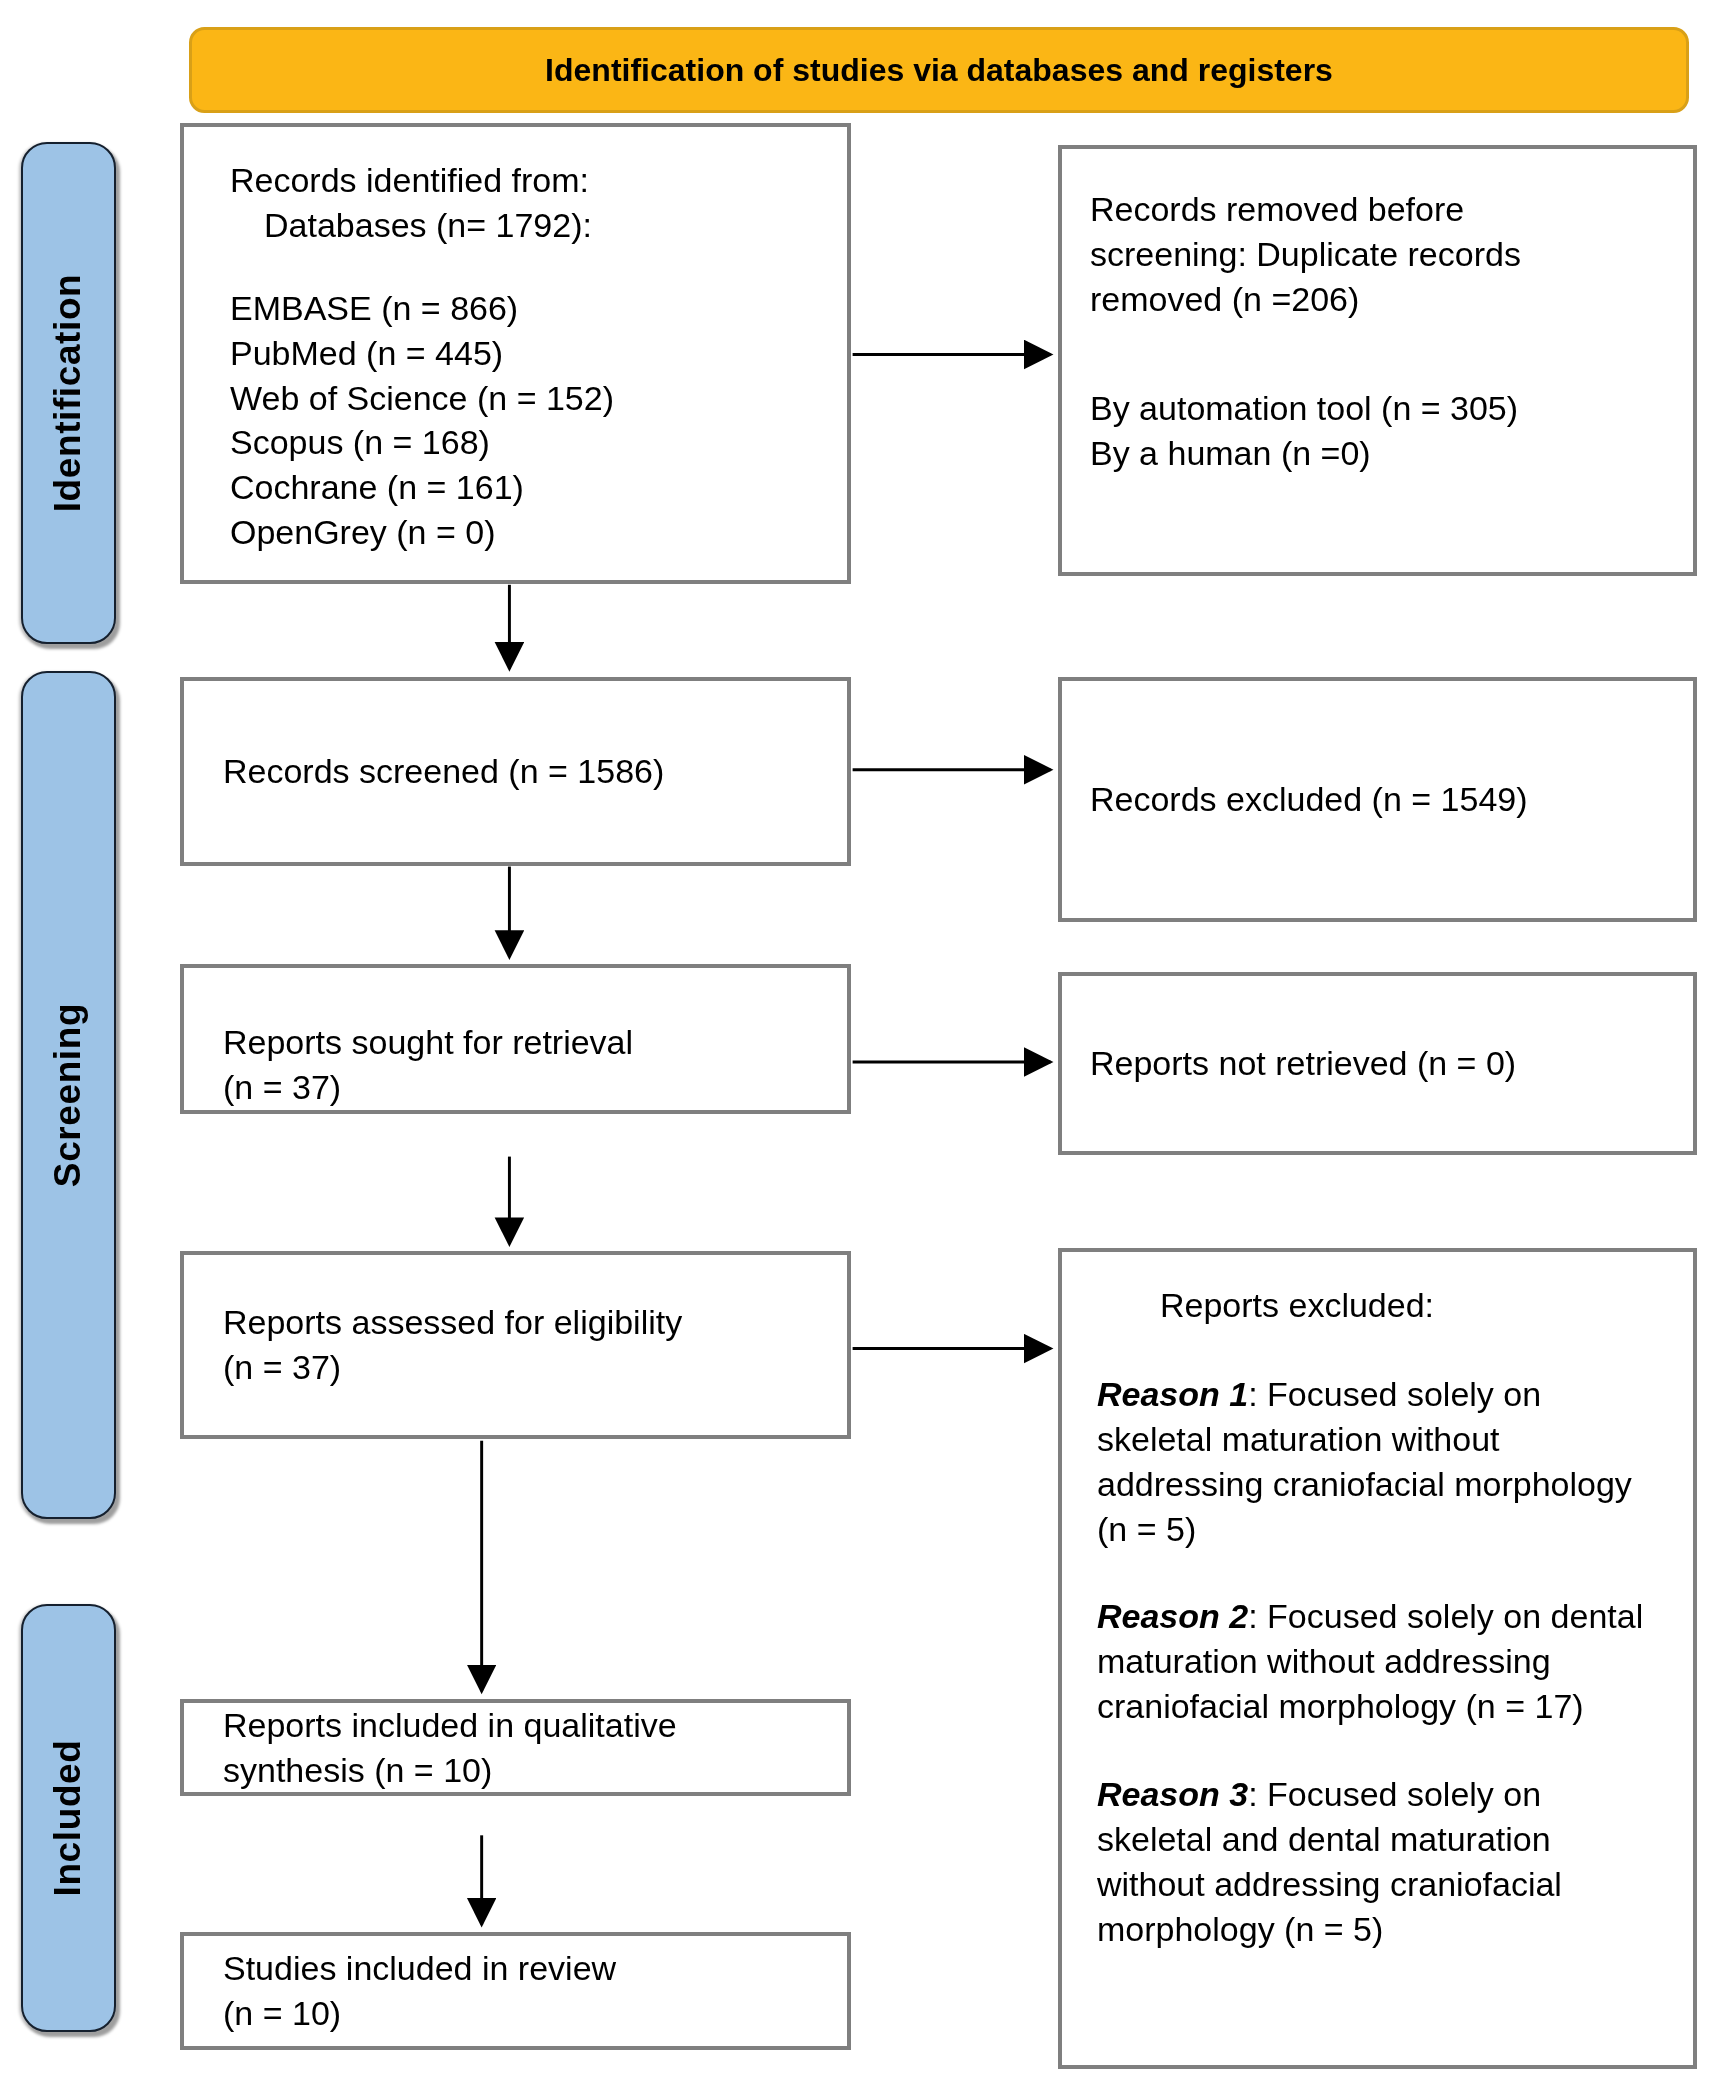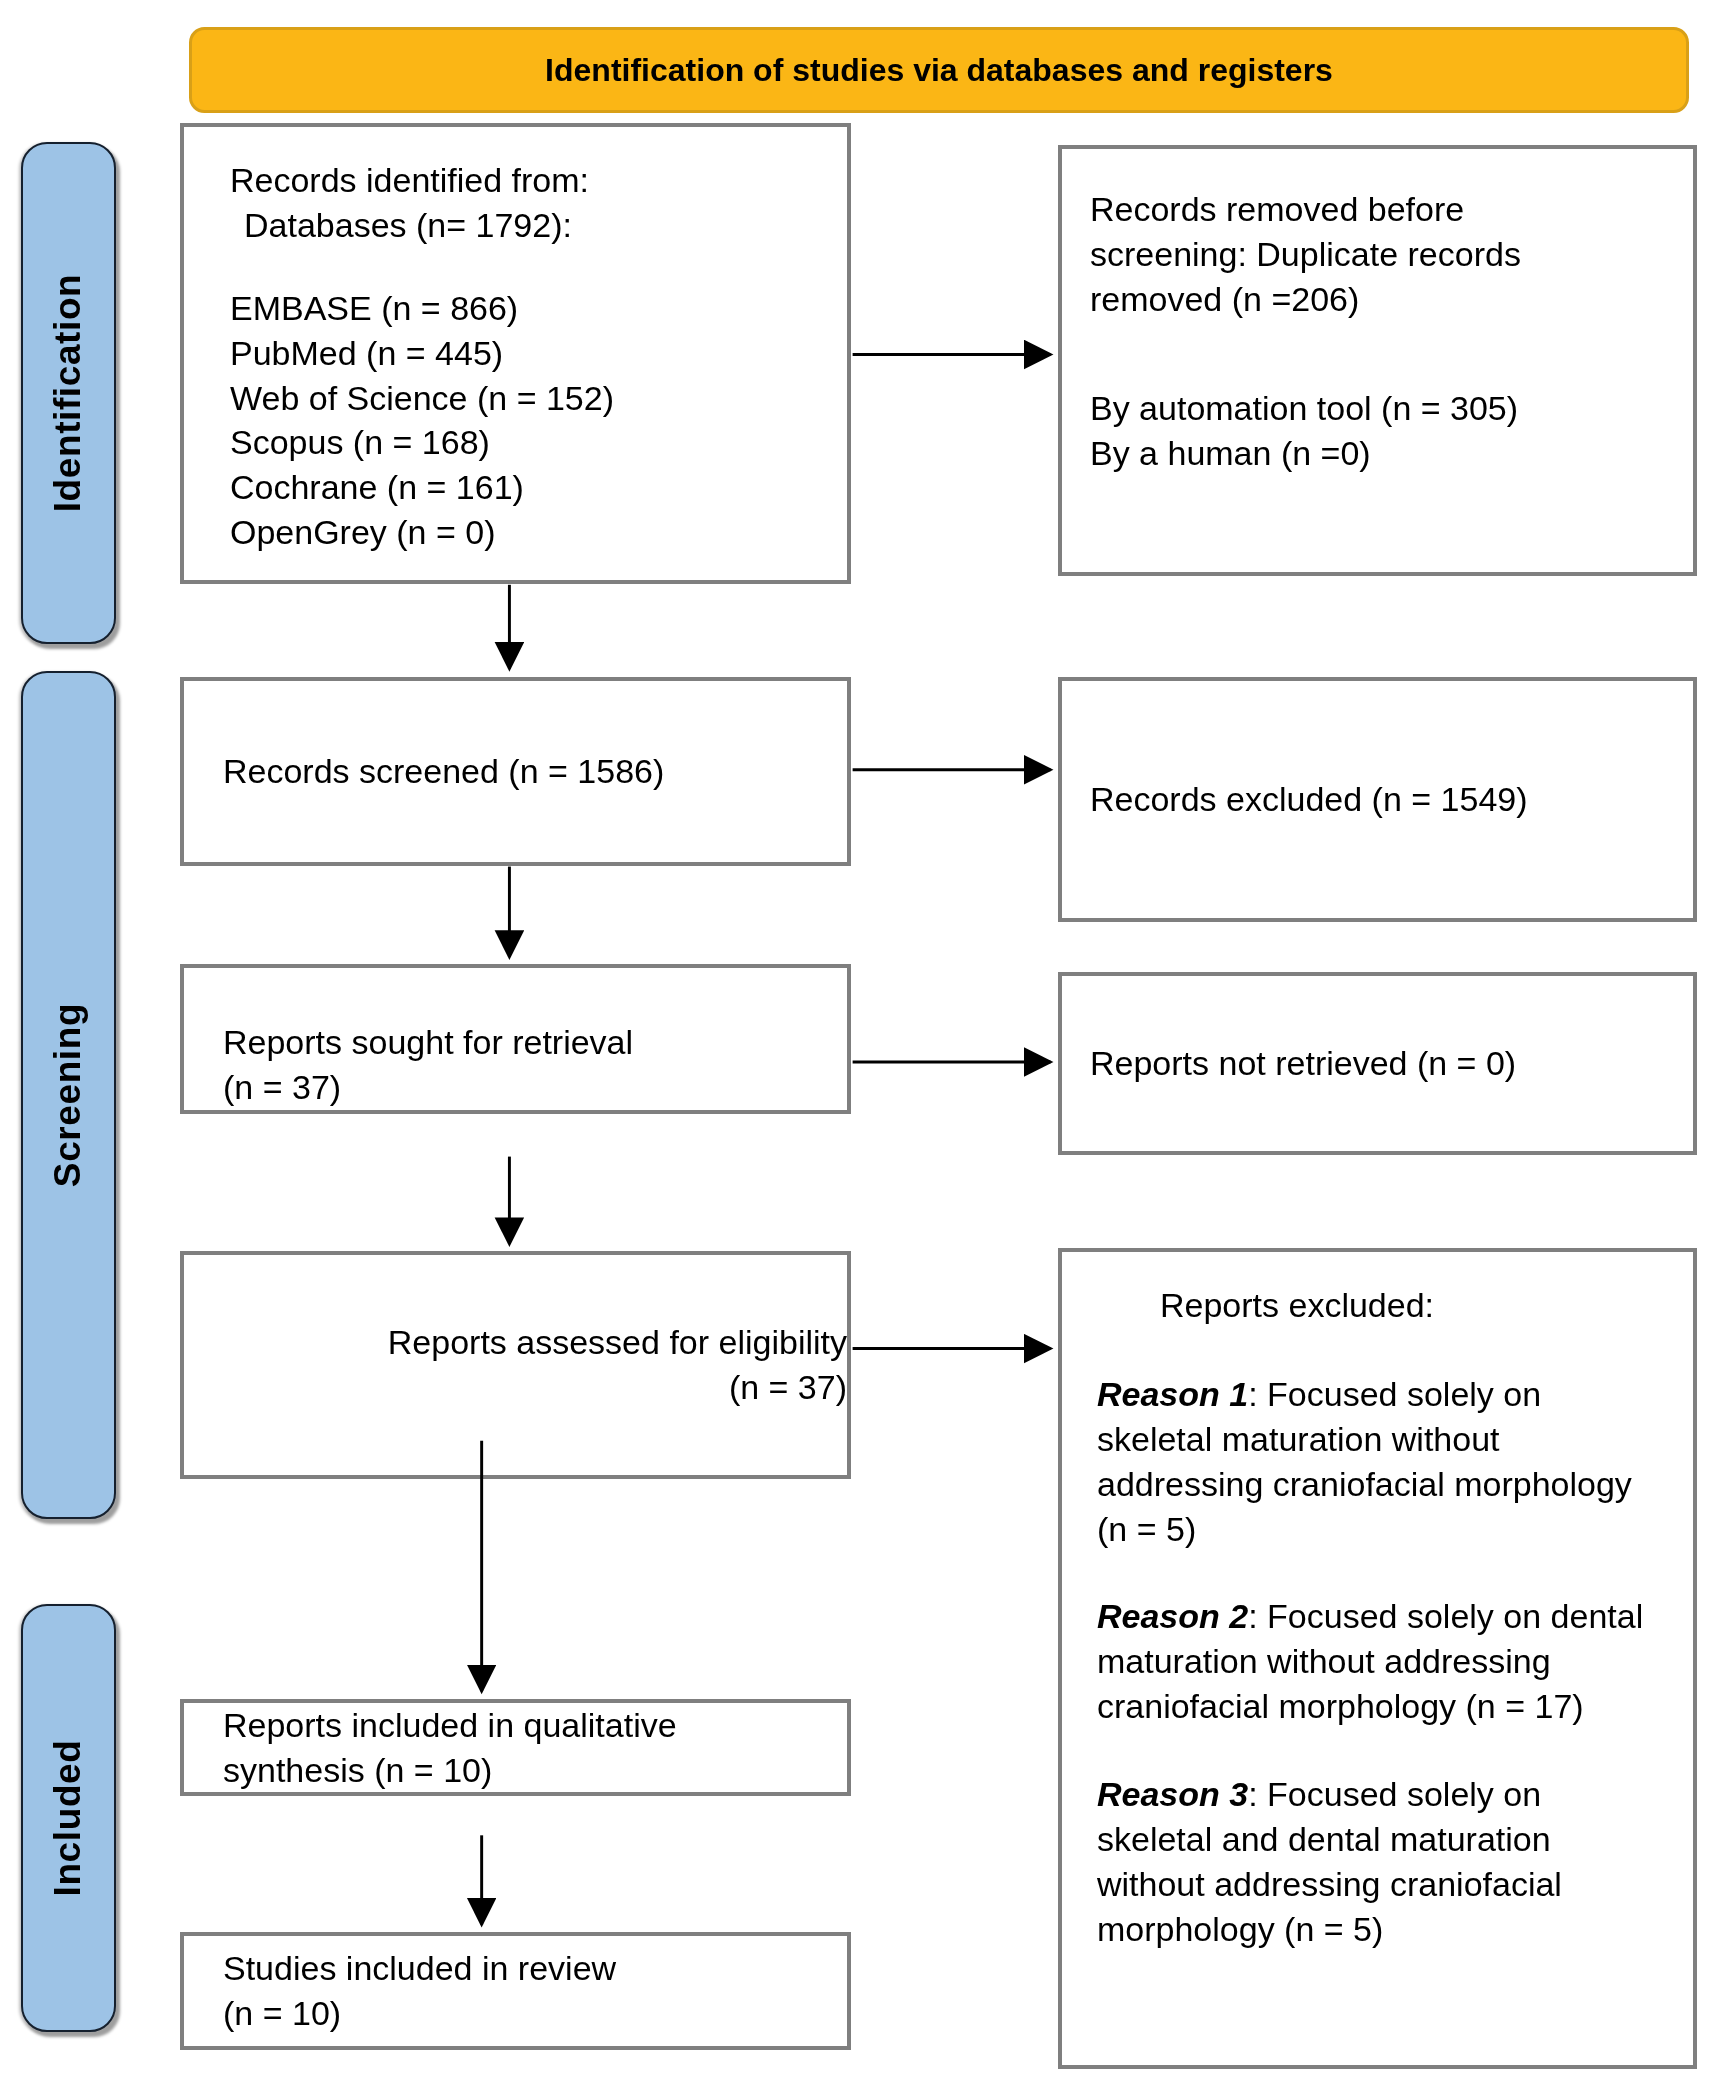--- a/index.html
+++ b/index.html
@@ -43,34 +43,34 @@
   .box{
     position:absolute;
     box-sizing:border-box;
     background:#ffffff;border:4.1px solid #7F7F7F;
     font-size:34px;line-height:1.32;
   }
   .col-l{left:180px;width:671px;}
   .col-r{left:1058px;width:639px;}
 
   .b-identified{top:123px;height:461px;padding:31px 23.6px 11.8px 46px;}
-  .b-identified .indent{margin-left:14px;}
+  .b-identified .indent{margin-left:34px;}
   .b-identified .gap{height:38px;}
 
   .r-removed{top:145px;height:431px;padding:38px 23.6px 11.8px 28px;}
   .r-removed .para{width:490px;}
   .r-removed .gap{height:64px;}
 
   .b-screened{top:677px;height:189px;display:flex;align-items:center;padding-left:39px;}
   .r-excluded{top:677px;height:245px;display:flex;align-items:center;padding-left:28px;}
 
   .b-sought{top:964px;height:150px;display:flex;flex-direction:column;justify-content:flex-end;padding-left:39px;}
   .r-notretrieved{top:972px;height:183px;display:flex;align-items:center;padding-left:28px;}
 
-  .b-assessed{top:1251px;height:228px;display:flex;flex-direction:column;justify-content:center;padding-left:39px;text-align:right;}
+  .b-assessed{top:1251px;height:188px;display:flex;flex-direction:column;justify-content:center;padding-left:39px;}
 
   .r-reasons{top:1248px;height:821px;padding:31px 29.5px 11.8px 35px;}
   .r-reasons .title{margin-left:63px;margin-bottom:44px;}
   .r-reasons .reason{width:567px;margin-bottom:43px;}
   .r-reasons .rlabel{font-weight:bold;font-style:italic;}
 
   .b-qualitative{top:1699px;height:97px;display:flex;flex-direction:column;justify-content:space-between;padding-left:39px;}
   .b-review{top:1932px;height:118px;display:flex;flex-direction:column;justify-content:center;padding-left:39px;}
 
   

